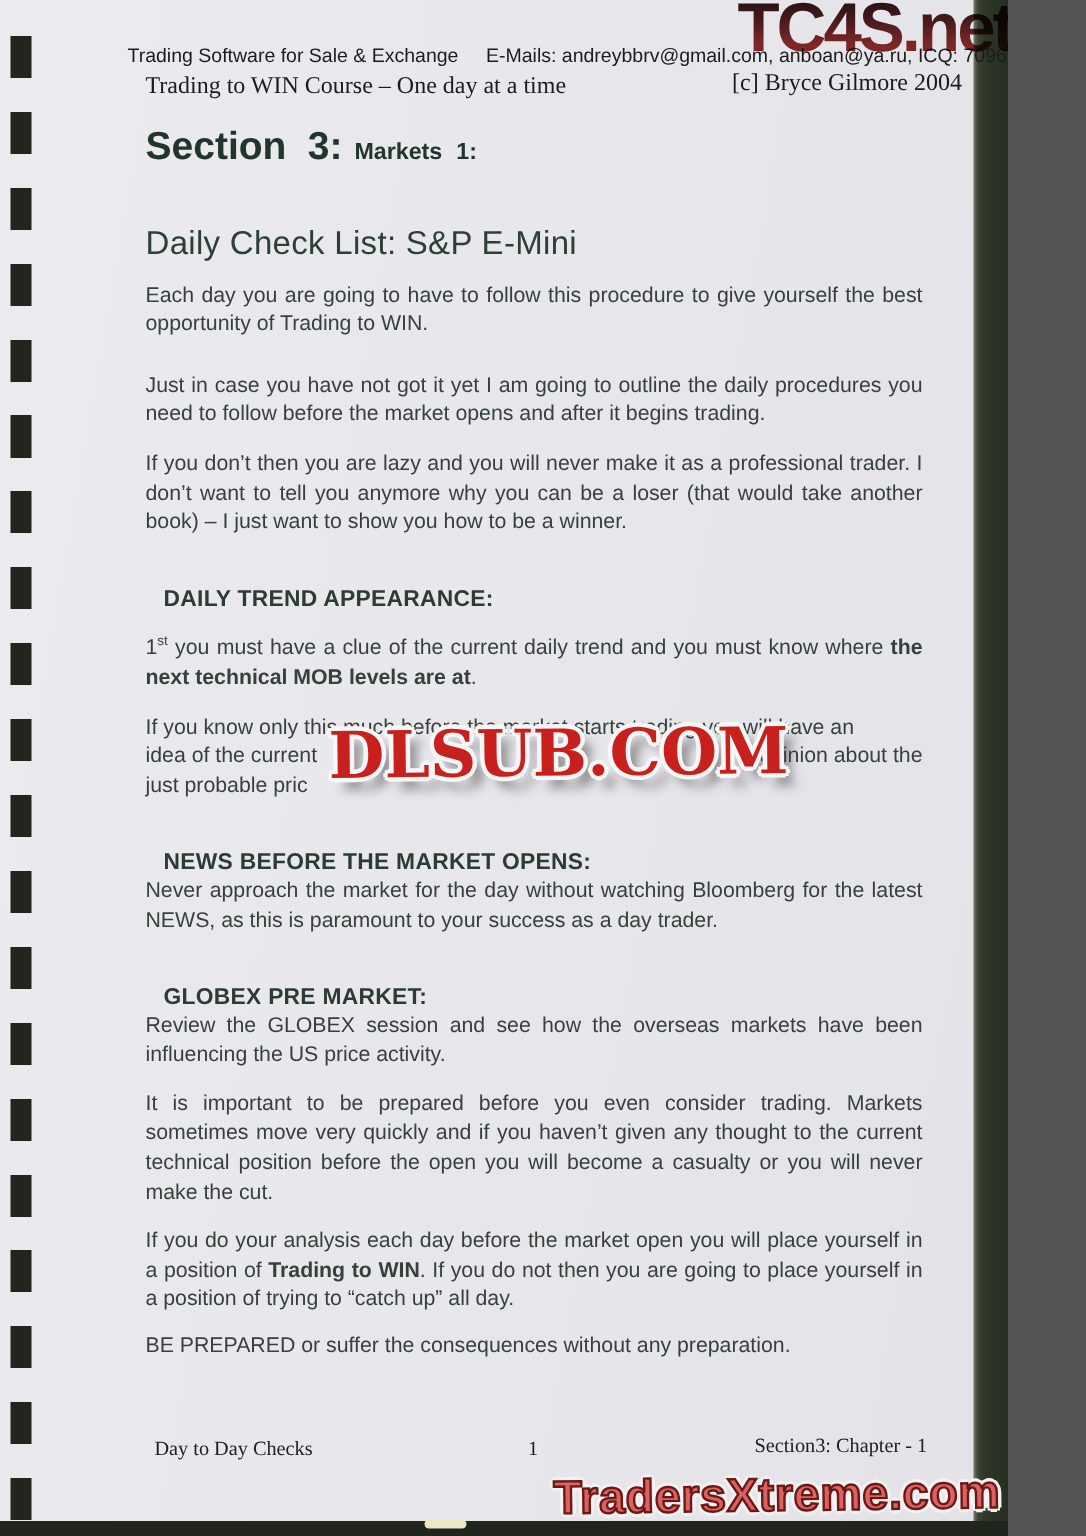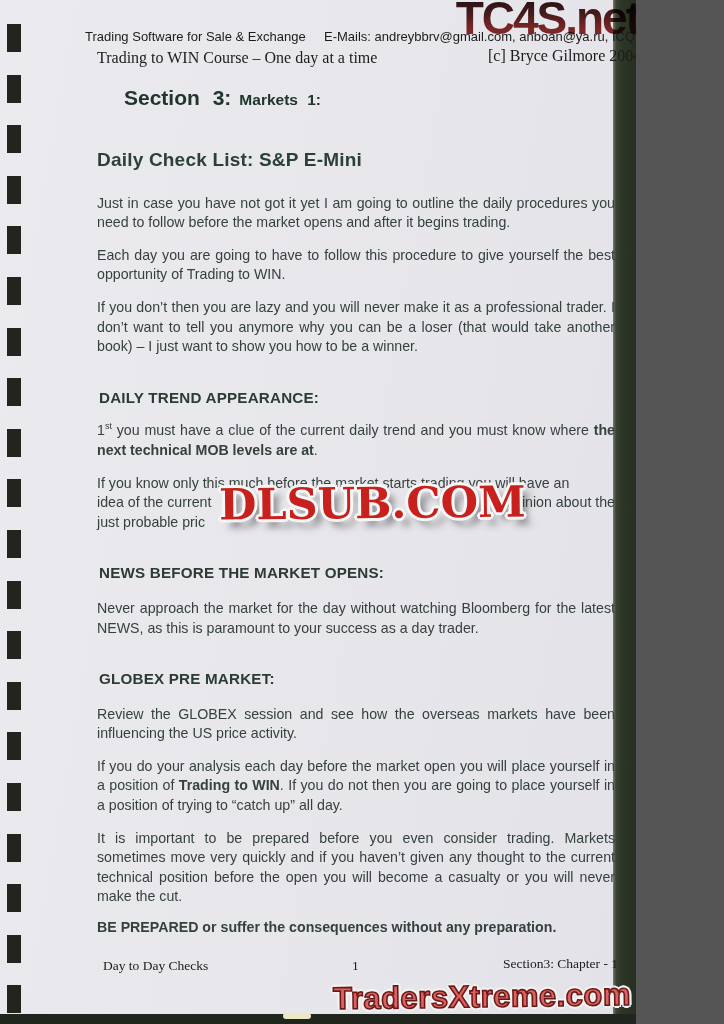--- a/index.html
+++ b/index.html
@@ -3,20 +3,21 @@
 <meta charset="utf-8">
 <style>
   html, body { margin: 0; padding: 0; background: #555; }
   .page {
     position: relative;
     width: 636px;
     height: 1024px;
     overflow: hidden;
     background: linear-gradient(100deg, #eaeaef 0%, #e6e6eb 55%, #e2e2e8 100%);
     font-family: "Liberation Sans", sans-serif;
+    padding-left: 36px;
   }
 
   
   .binding-holes {
     position: absolute; left: 7px; top: 24px; width: 14px; height: 992px;
     background: repeating-linear-gradient(to bottom,
       #21251e 0px, #21251e 28px, rgba(0,0,0,0) 28px, rgba(0,0,0,0) 50.6px);
   }
   .edge-right {
     position: absolute; right: 0; top: 0; width: 23px; height: 1024px;
@@ -71,38 +72,38 @@
       -3px 0 0 #f2f2f2, 3px 0 0 #f2f2f2, 0 -3px 0 #f2f2f2, 0 3px 0 #f2f2f2,
       -2px -2px 0 #f2f2f2, 2px -2px 0 #f2f2f2, -2px 2px 0 #f2f2f2, 2px 2px 0 #f2f2f2;
   }
 
   
   .content {
     position: absolute; left: 97px; top: 88px; width: 518px;
     color: #36413c; font-size: 14.2px; line-height: 19.6px;
   }
   .sec-heading { color: #22352d; }
-  .sec-heading .sec  { font-size: 21px; font-weight: bold; word-spacing: 7px; margin-left: 27px; }
+  .sec-heading .sec  { font-size: 26px; font-weight: bold; word-spacing: 7px; }
   .sec-heading .chap { font-size: 15.5px; font-weight: bold; word-spacing: 5px; margin-left: 8px; }
   .doc-title {
-    margin: 36px 0 0 0; font-size: 19px; line-height: 26px;
-    font-weight: bold; color: #2d4038; letter-spacing: 0.2px;
+    margin: 36px 0 0 0; font-size: 22px; line-height: 26px;
+    font-weight: normal; color: #2d4038; letter-spacing: 0.2px;
   }
   .para { margin: 13px 0 0 0; text-align: justify; }
   .para.first { margin-top: 21px; }
   .subhead {
-    margin: 31px 0 0 2px; font-weight: bold; font-size: 15.2px; color: #2c3b34;
+    margin: 31px 0 0 12px; font-weight: bold; font-size: 15.2px; color: #2c3b34;
     letter-spacing: 0.2px;
   }
   .after-head { margin-top: 14px; }
-  .gap-lg { margin-top: 16px; }
+  .gap-lg { margin-top: 0; }
   .bold { font-weight: bold; }
   sup { font-size: 9px; line-height: 0; }
   .split-line { display: flex; justify-content: space-between; }
-  .final-line { margin-top: 11px; font-weight: bold; text-align: justify; }
+  .final-line { margin-top: 11px; font-weight: normal; text-align: justify; }
 
   
   .ftr { position: absolute; font-family: "Liberation Serif", serif; font-size: 13.5px; color: #20201e; white-space: nowrap; text-align: right; }
   .ftr-left   { left: 103px; top: 958px; }
   .ftr-center { left: 352px; top: 958px; }
   .ftr-right  { left: 503px; top: 956px; }
 </style>
 </head>
 <body>
 
@@ -119,45 +120,45 @@
   <div class="hdr hdr-serif hdr-d">[c] Bryce Gilmore 2004</div>
 
   <div class="content">
 
     <div class="sec-heading">
       <span class="sec">Section 3:</span><span class="chap">Markets 1:</span>
     </div>
 
     <h1 class="doc-title">Daily Check List: S&amp;P E-Mini</h1>
 
+    <p class="para">Each day you are going to have to follow this procedure to give yourself the best opportunity of Trading to WIN.</p>
     <p class="para first">Just in case you have not got it yet I am going to outline the daily procedures you need to follow before the market opens and after it begins trading.</p>
-    <p class="para">Each day you are going to have to follow this procedure to give yourself the best opportunity of Trading to WIN.</p>
     <p class="para">If you don’t then you are lazy and you will never make it as a professional trader. I don’t want to tell you anymore why you can be a loser (that would take another book) – I just want to show you how to be a winner.</p>
 
     <div class="subhead">DAILY TREND APPEARANCE:</div>
     <p class="para after-head"><span>1</span><sup>st</sup><span> you must have a clue of the current daily trend and you must know where </span><span class="bold">the next technical MOB levels are at</span><span>.</span></p>
 
     <div class="para">
       <div>If you know only this much before the market starts trading you will have an</div>
       <div class="split-line">
         <span>idea of the current</span>
         <span>opinion about the</span>
       </div>
       <div>just probable pric</div>
     </div>
 
     <div class="subhead">NEWS BEFORE THE MARKET OPENS:</div>
     <p class="para after-head gap-lg">Never approach the market for the day without watching Bloomberg for the latest NEWS, as this is paramount to your success as a day trader.</p>
 
     <div class="subhead">GLOBEX PRE MARKET:</div>
     <p class="para after-head gap-lg">Review the GLOBEX session and see how the overseas markets have been influencing the US price activity.</p>
 
+    <p class="para">It is important to be prepared before you even consider trading. Markets sometimes move very quickly and if you haven’t given any thought to the current technical position before the open you will become a casualty or you will never make the cut.</p>
+
     <p class="para"><span>If you do your analysis each day before the market open you will place yourself in a position of </span><span class="bold">Trading to WIN</span><span>. If you do not then you are going to place yourself in a position of trying to “catch up” all day.</span></p>
-
-    <p class="para">It is important to be prepared before you even consider trading. Markets sometimes move very quickly and if you haven’t given any thought to the current technical position before the open you will become a casualty or you will never make the cut.</p>
 
     <p class="final-line">BE PREPARED or suffer the consequences without any preparation.</p>
   </div>
 
   <div class="ftr ftr-left">Day to Day Checks</div>
   <div class="ftr ftr-center">1</div>
   <div class="ftr ftr-right">Section3: Chapter - 1</div>
 
   <div class="wm-tc4s">TC4S.net</div>
   <div class="wm-dlsub">DLSUB.COM</div>

